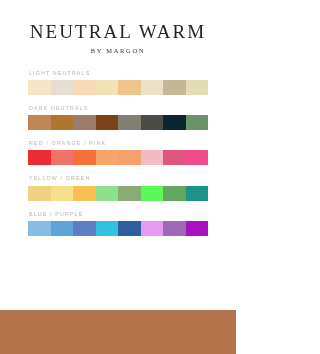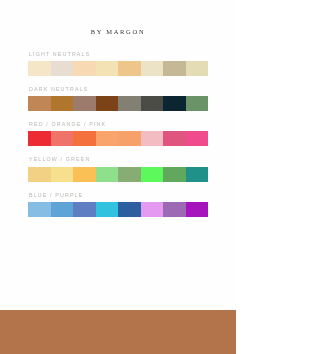--- a/index.html
+++ b/index.html
@@ -70,20 +70,21 @@
     height:44px;
     background:#b3734b;
   }
 </style>
 </head>
 <body>
 
 <div id="board" style="background: rgb(254, 254, 254);">
 
   <div class="header">
+    <div class="title">NEUTRAL WARM</div>
     <div class="subtitle">BY MARGON</div>
   </div>
 
   <div class="sections">
       <div class="section">
         <div class="section-label">LIGHT NEUTRALS</div>
         <div class="swatch-row">
           <div class="swatch" title="#f6e6c8" style="background: rgb(246, 230, 200);"></div>
           <div class="swatch" title="#e7ddd0" style="background: rgb(231, 221, 208);"></div>
           <div class="swatch" title="#f7d9b4" style="background: rgb(247, 217, 180);"></div>

